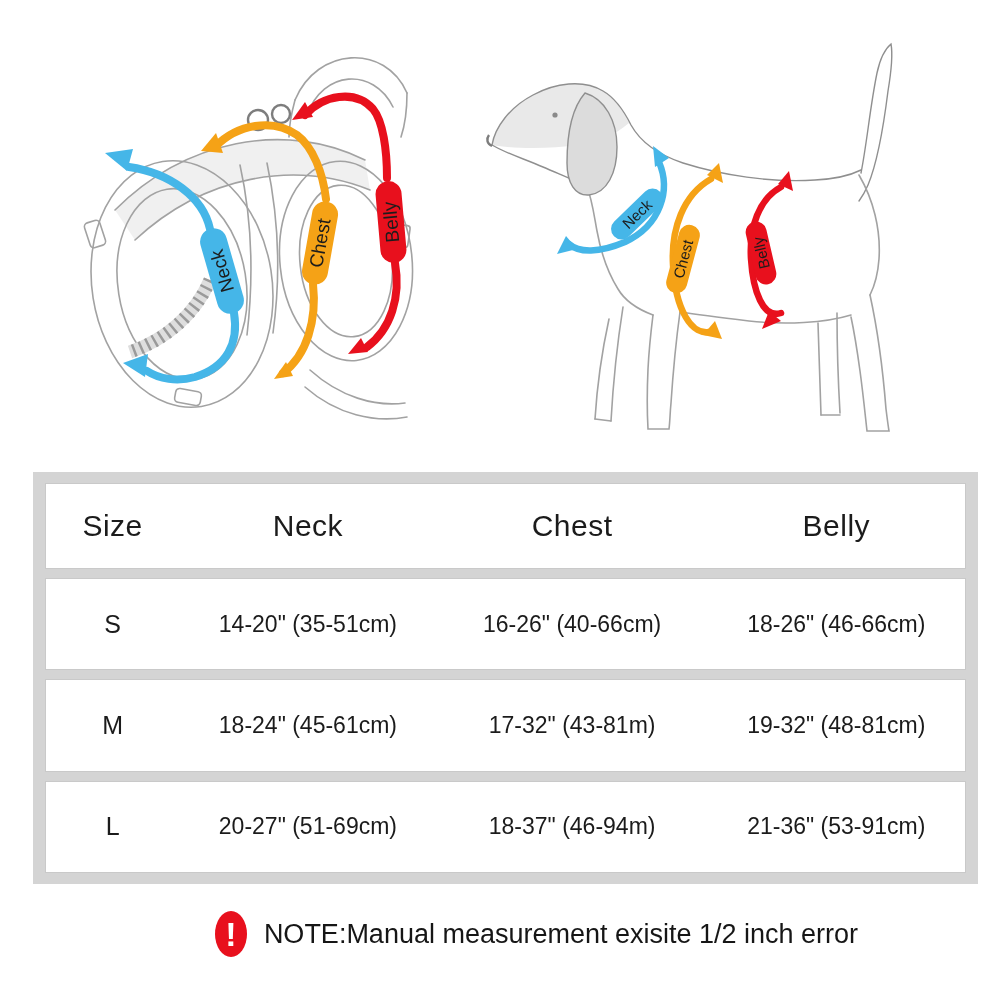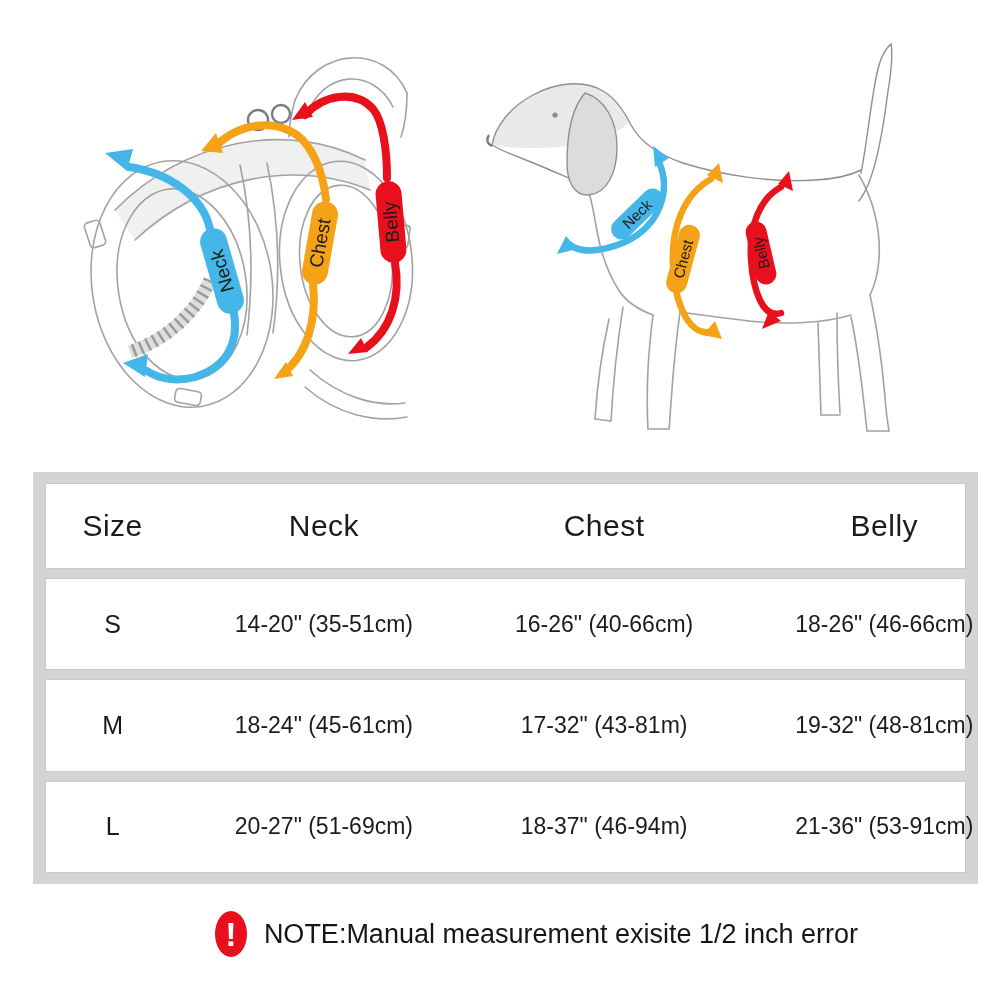--- a/index.html
+++ b/index.html
@@ -15,21 +15,21 @@
   .tex-rungs{fill:none;stroke:#9a9a9a;stroke-width:13;stroke-dasharray:2.5 5;}
   .arrow{fill:none;stroke-width:8;stroke-linecap:round;}
   .arrow-d{fill:none;stroke-width:6.5;stroke-linecap:round;}
   .pill-text{font-family:"Liberation Sans","DejaVu Sans",sans-serif;font-size:19px;fill:#1c1c1c;
              text-anchor:middle;}
   .pill-text-sm{font-family:"Liberation Sans","DejaVu Sans",sans-serif;font-size:15px;fill:#1c1c1c;
              text-anchor:middle;}
   .size-table{position:absolute;left:33px;top:472px;width:945px;height:412px;background:#d4d4d4;
               box-sizing:border-box;padding:11px 12px;display:flex;flex-direction:column;gap:9px;}
   .t-row{background:#ffffff;border:1px solid #c9c9c9;box-sizing:border-box;display:grid;
-         grid-template-columns:14.5% 28% 29.5% 28%;align-items:center;text-align:center;gap:16px;}
+         grid-template-columns:14.5% 28% 29.5% 28%;align-items:center;text-align:center;}
   .t-head{height:86px;font-size:30px;letter-spacing:0.5px;}
   .t-data{flex:1;font-size:23px;}
   .t-size{font-size:25px;}
   .note{position:absolute;left:0;top:906px;width:100%;height:56px;display:flex;
         align-items:center;justify-content:center;gap:16px;padding-left:72px;box-sizing:border-box;}
   .note-text{font-size:27px;color:#161616;}
 </style>
 </head>
 <body>
 

